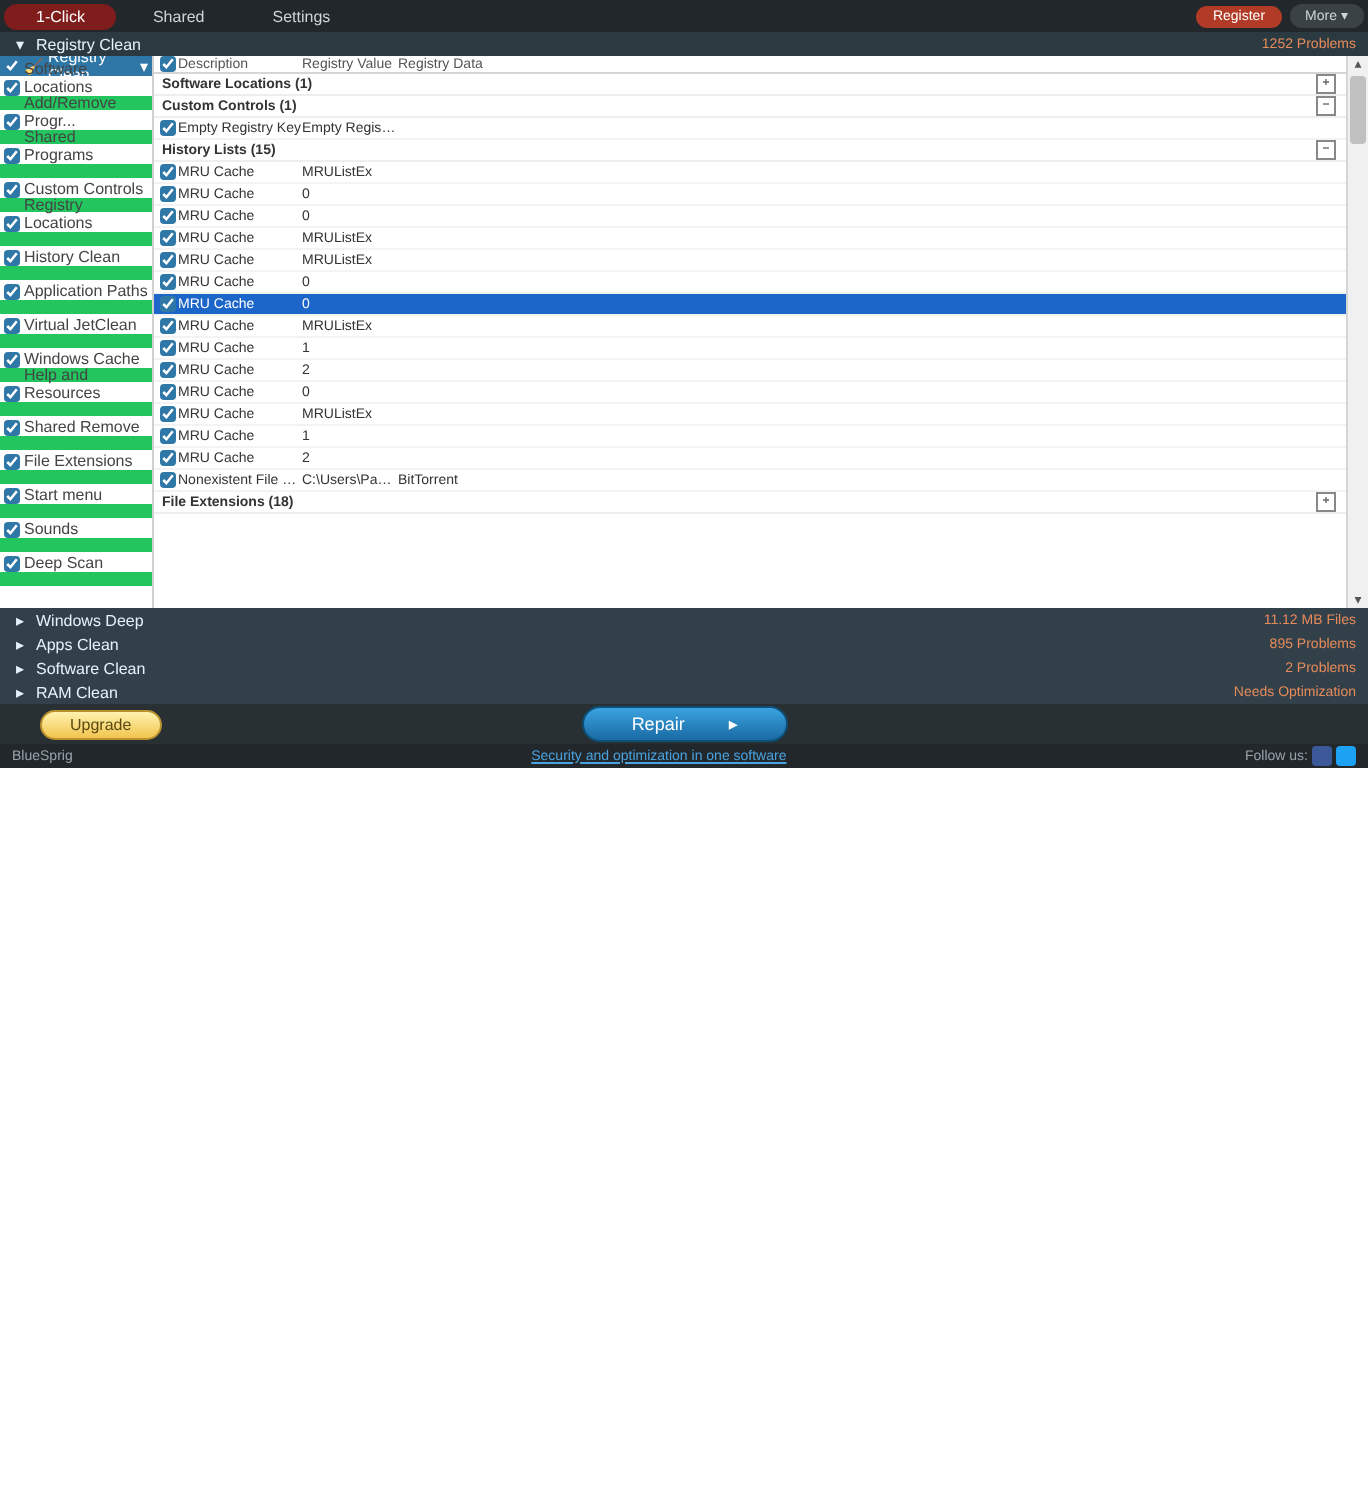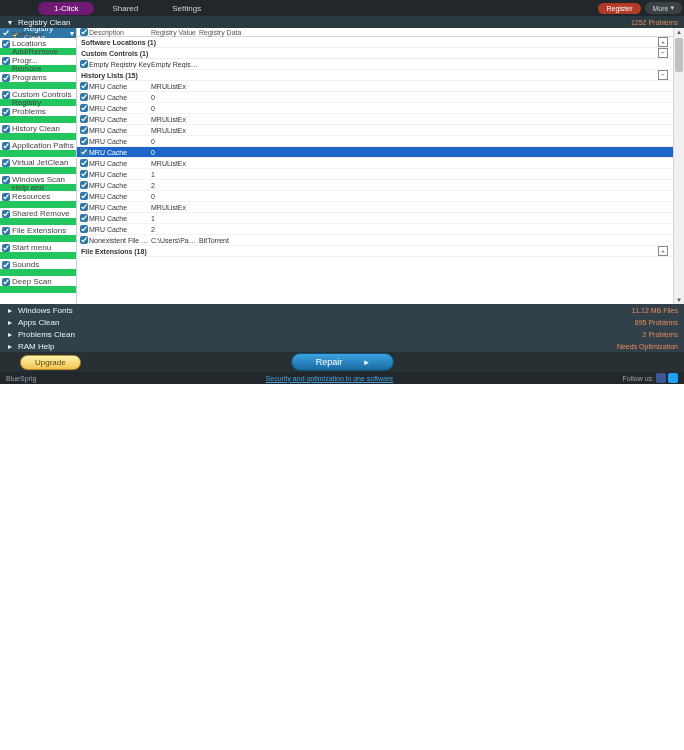--- a/index.html
+++ b/index.html
@@ -6,21 +6,21 @@
   .window{width:684px;height:384px;background:#283034;display:flex;flex-direction:column;}
   
   .titlebar{display:flex;align-items:center;height:16px;background:#21272b;padding:0 4px;}
   .titlebar .title{font-size:10px;font-weight:bold;color:#e8e8e8}
   .titlebar .ver{font-size:7px;color:#8a9195;margin-left:2px;}
   .titlebar .spacer{flex:1}
   .winbtn{width:10px;height:10px;margin-left:2px;display:inline-flex;align-items:center;justify-content:center;color:#cfd4d7;font-size:8px;cursor:default}
   
   .tabrow{display:flex;align-items:center;height:16px;background:#21272b;padding:0 2px;}
   .tab{padding:2px 16px;font-size:8px;color:#cfd4d7;border-radius:8px;margin-right:2px;}
-  .tab.active{background:#701a75;color:#fff;margin-left:36px;}
+  .tab.active{background:#7f1d1d;color:#fff;}
   .right-actions{margin-left:auto;display:flex;align-items:center;gap:4px;}
   .register-btn{background:#b13b27;color:#fff;border-radius:8px;padding:2px 8px;font-size:7px;}
   .more-btn{background:#3a4246;color:#cfd4d7;border-radius:8px;padding:2px 8px;font-size:7px;display:flex;align-items:center;gap:2px;}
   
   .section{display:flex;align-items:center;height:12px;padding:0 6px;background:#324049;color:#e6f2fb;font-size:8px;}
   .section.active{background:#2b3a41;}
   .section .sec-icon{width:8px;height:8px;margin-right:4px;display:inline-flex;align-items:center;justify-content:center}
   .section .sec-right{margin-left:auto;color:#e78b5b;font-size:7px;}
   
   .main{display:flex;flex:1;min-height:0;}
@@ -97,45 +97,45 @@
           <div class="sideitem">
             <input type="checkbox" checked="" style="">
             <span>Software Locations</span>
           </div>
           <div class="sideitem">
             <input type="checkbox" checked="" style="">
             <span>Add/Remove Progr...</span>
           </div>
           <div class="sideitem">
             <input type="checkbox" checked="" style="">
-            <span>Remove Programs</span>
+            <span>Shared Programs</span>
           </div>
           <div class="sideitem">
             <input type="checkbox" checked="" style="">
             <span>Custom Controls</span>
           </div>
           <div class="sideitem">
             <input type="checkbox" checked="" style="">
-            <span>Registry Problems</span>
+            <span>Registry Locations</span>
           </div>
           <div class="sideitem">
             <input type="checkbox" checked="" style="">
             <span>History Clean</span>
           </div>
           <div class="sideitem">
             <input type="checkbox" checked="" style="">
             <span>Application Paths</span>
           </div>
           <div class="sideitem">
             <input type="checkbox" checked="" style="">
             <span>Virtual JetClean</span>
           </div>
           <div class="sideitem">
             <input type="checkbox" checked="" style="">
-            <span>Windows Scan</span>
+            <span>Windows Cache</span>
           </div>
           <div class="sideitem">
             <input type="checkbox" checked="" style="">
             <span>Help and Resources</span>
           </div>
           <div class="sideitem">
             <input type="checkbox" checked="" style="">
             <span>Shared Remove</span>
           </div>
           <div class="sideitem">
@@ -318,36 +318,36 @@
       <div class="scroll-track">
         <span>▴</span>
         <div class="scroll-thumb"></div>
         <span>▾</span>
       </div>
     </div>
   </div>
 
   <div class="section">
     <span class="sec-icon">▸</span>
-    <span>Windows Fonts</span>
+    <span>Windows Deep</span>
     <span class="sec-right">11.12 MB  Files</span>
   </div>
   <div class="section">
     <span class="sec-icon">▸</span>
     <span>Apps Clean</span>
     <span class="sec-right">895  Problems</span>
   </div>
   <div class="section">
     <span class="sec-icon">▸</span>
-    <span>Problems Clean</span>
+    <span>Software Clean</span>
     <span class="sec-right">2  Problems</span>
   </div>
   <div class="section">
     <span class="sec-icon">▸</span>
-    <span>RAM Help</span>
+    <span>RAM Clean</span>
     <span class="sec-right">Needs Optimization</span>
   </div>
 
   <div class="actionbar">
     <div class="upgrade-btn"><span>Upgrade</span></div>
     <div class="repair-btn">
       <span>Repair</span>
       <span>▸</span>
     </div>
     <div style="width:60px"></div>

